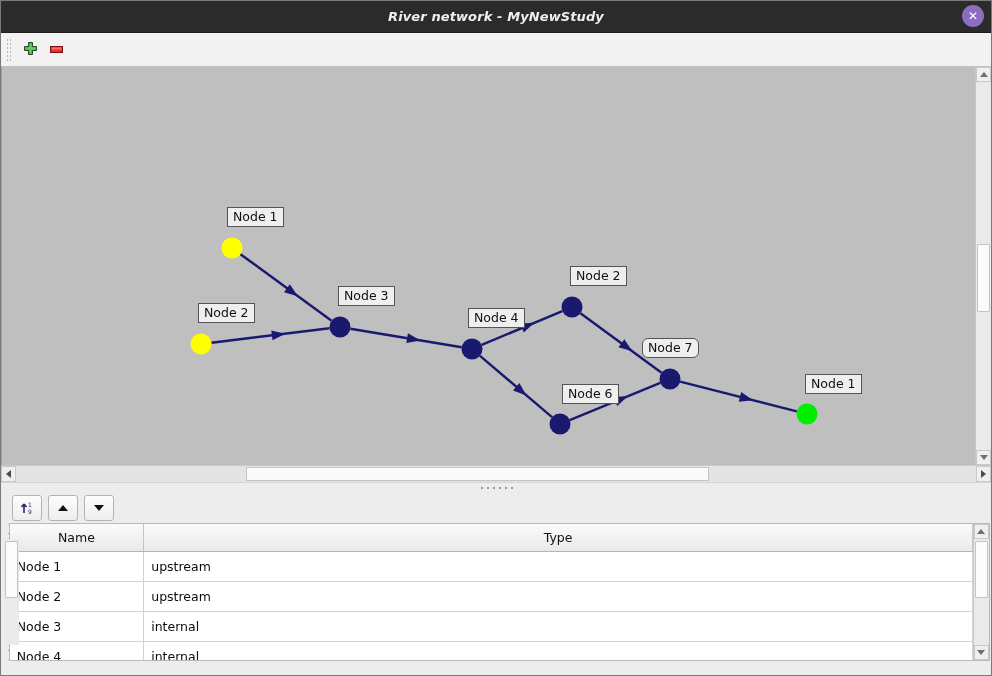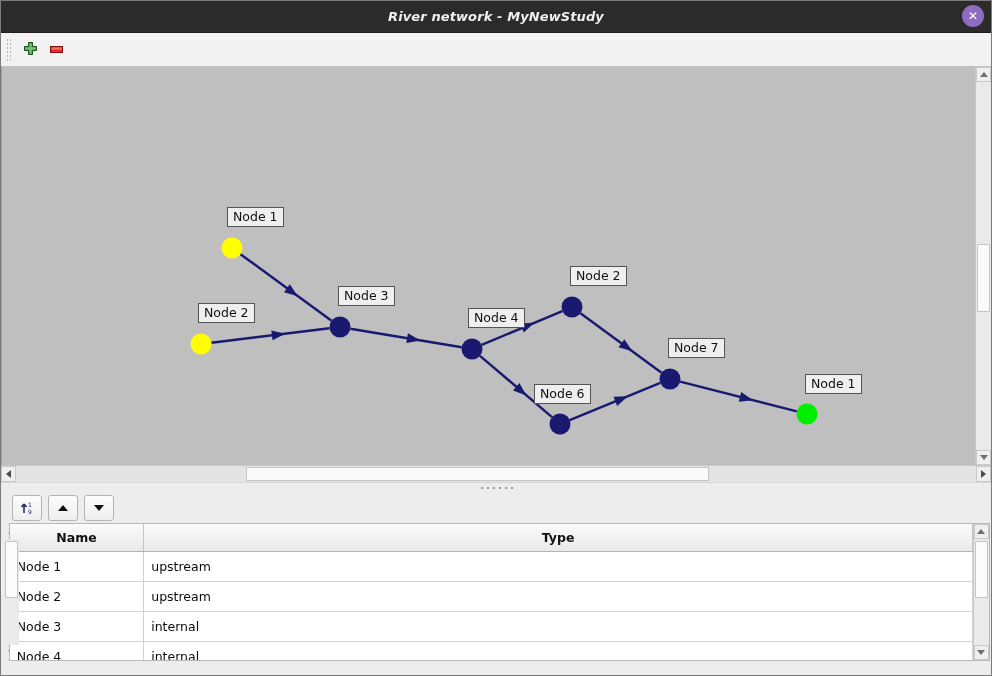--- a/index.html
+++ b/index.html
@@ -246,21 +246,21 @@
     border-collapse: collapse;
     table-layout: fixed;
     width: 100%;
     font-size: 12.5px;
     color: #0c0c0c;
   }
   table.grid th {
     background: linear-gradient(#fbfbfb, #e9e9e9);
     border-right: 1px solid #c4c4c4;
     border-bottom: 1px solid #b4b4b4;
-    font-weight: bold;
+    font-weight: normal;
     height: 25px;
     text-align: center;
     font-size: 12.5px;
     color: #111;
   }
   table.grid td {
     border-right: 1px solid #d2d2d2;
     border-bottom: 1px solid #d2d2d2;
     height: 29px;
     padding: 0 0 0 7px;
@@ -330,22 +330,22 @@
           <circle cx="558" cy="357" r="10.5" fill="#191970"></circle>
           <circle cx="668" cy="312" r="10.5" fill="#191970"></circle>
           <circle cx="805" cy="347" r="10.5" fill="#00ee00"></circle>
         </svg>
       <div id="node-labels">
           <div class="node-label" style="left: 225px; top: 140px;">Node 1</div>
           <div class="node-label" style="left: 196px; top: 236px;">Node 2</div>
           <div class="node-label" style="left: 336px; top: 219px;">Node 3</div>
           <div class="node-label" style="left: 466px; top: 241px;">Node 4</div>
           <div class="node-label" style="left: 568px; top: 199px;">Node 2</div>
-          <div class="node-label" style="left: 532px; top: 317px;">Node 6</div>
-          <div class="node-label" style="left: 666px; top: 271px;">Node 7</div>
+          <div class="node-label" style="left: 560px; top: 317px;">Node 6</div>
+          <div class="node-label" style="left: 640px; top: 271px; border-radius: 6px;">Node 7</div>
           <div class="node-label" style="left: 803px; top: 307px;">Node 1</div>
         </div>
     </div>
     <div class="vscroll">
       <div class="sb-arrow">
           <div class="tri tri-up"></div>
         </div>
       <div class="sb-track">
         <div class="sb-thumb" style="top:44%;height:18%;"></div>
       </div>

